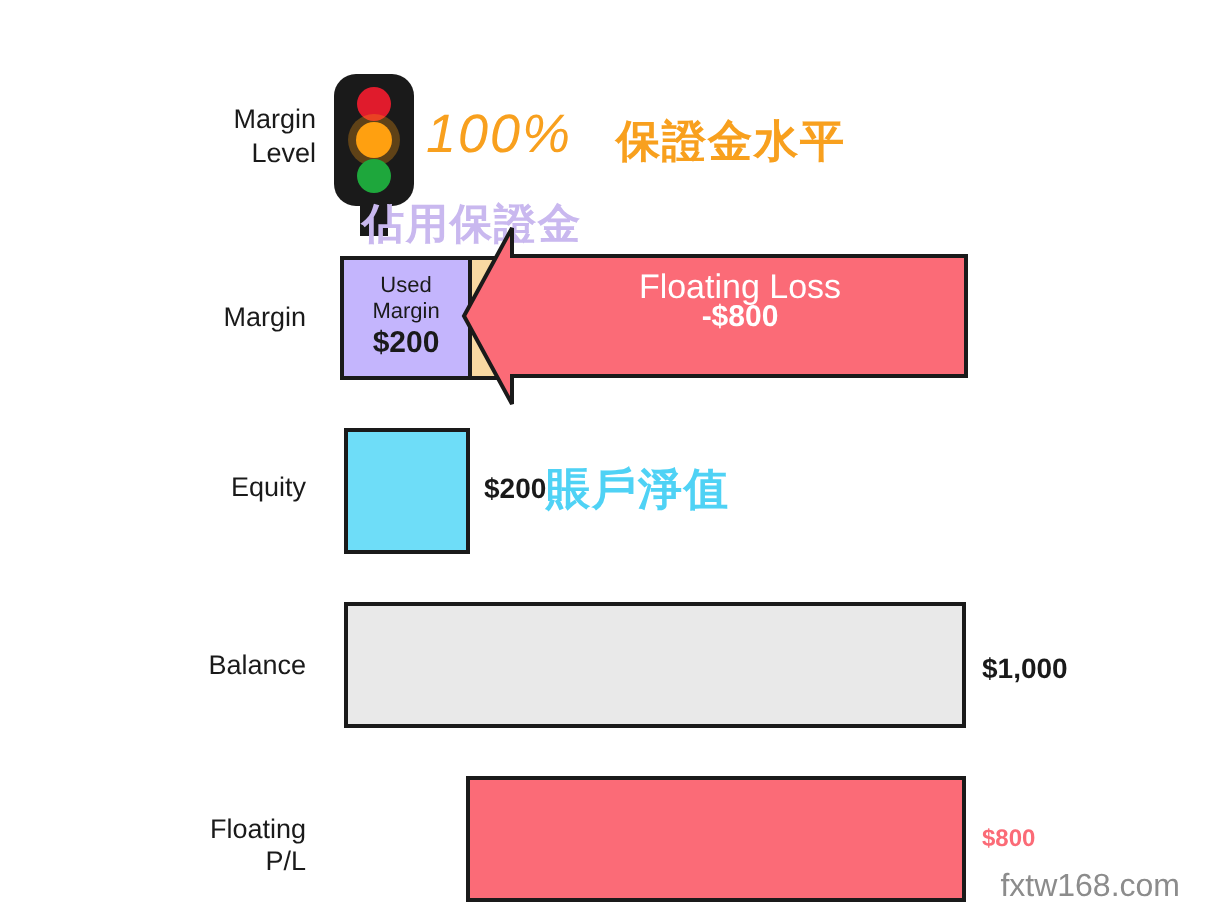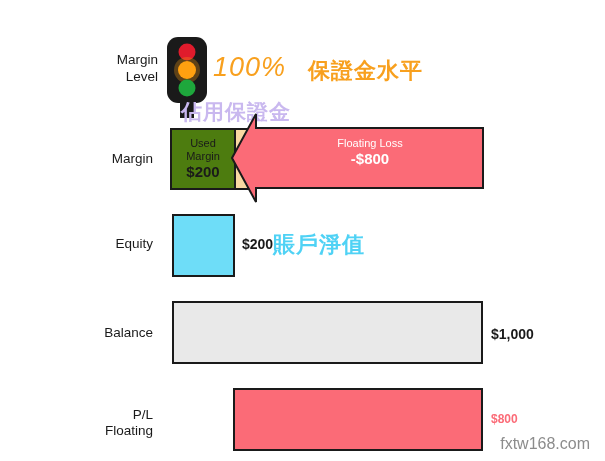--- a/index.html
+++ b/index.html
@@ -2,28 +2,28 @@
 <html><head>
 <meta charset="utf-8">
 <style>
   html,body{margin:0;padding:0;background:#ffffff;}
   body{font-family:"Liberation Sans", sans-serif;}
   #canvas{position:relative;width:592px;height:461px;background:#ffffff;overflow:hidden;}
   .abs{position:absolute;}
   .row-label{color:#1a1a1a;font-size:13.5px;line-height:16px;text-align:right;width:70px;}
   .bar{box-sizing:border-box;border:2px solid #1a1a1a;position:absolute;}
   .bar-orange{background:#F9D9A2;}
-  .bar-purple{background:#4d7c0f;display:flex;flex-direction:column;align-items:center;justify-content:center;text-align:center;}
+  .bar-purple{background:#c4b5fd;display:flex;flex-direction:column;align-items:center;justify-content:center;text-align:center;}
   .bar-cyan{background:#6EDDF8;}
   .bar-gray{background:#E9E9E9;}
   .bar-red{background:#FB6B77;}
   .used-margin-label{font-size:11px;color:#1a1a1a;line-height:13px;}
   .used-margin-value{font-size:15px;font-weight:bold;color:#1a1a1a;line-height:18px;}
   .arrow-text{left:262px;top:137px;width:216px;text-align:center;color:#ffffff;}
-  .arrow-text .l1{font-size:11px;line-height:13px;}
+  .arrow-text .l1{font-size:17px;line-height:13px;}
   .arrow-text .l2{font-size:15px;font-weight:bold;line-height:18px;}
   .value-black{font-size:14px;font-weight:bold;color:#1a1a1a;}
   .value-red{font-size:12px;font-weight:bold;color:#FB6B77;}
   .ml-label{left:93px;top:51px;width:65px;font-size:13.5px;line-height:17px;color:#1a1a1a;text-align:right;}
   .ml-value{left:213px;top:52px;font-size:27px;color:#F8A01E;letter-spacing:1px;font-style:italic;}
   .ml-title{left:292px;top:56px;font-size:22px;font-weight:bold;color:#F8A01E;letter-spacing:1px;margin-left:16px;}
   .um-title{left:133px;top:98px;font-size:21px;font-weight:bold;color:#C9B8EF;letter-spacing:1px;margin-left:48px;}
   .eq-title{left:273px;top:230px;font-size:22px;font-weight:bold;color:#4FD2F5;letter-spacing:1px;}
   .watermark{left:495px;top:435px;width:95px;text-align:right;font-size:16px;color:#8C8C8C;}
 </style>
@@ -66,21 +66,21 @@
   <div class="abs row-label" style="left:83px;top:236px">Equity</div>
   <div class="bar bar-cyan" style="left:172px;top:214px;width:63px;height:63px"></div>
   <div class="abs value-black" style="left:242px;top:236px">$200</div>
   <div class="abs eq-title">賬戶淨值</div>
 
   <div class="abs row-label" style="left:83px;top:325px">Balance</div>
   <div class="bar bar-gray" style="left:172px;top:301px;width:311px;height:63px"></div>
   <div class="abs value-black" style="left:491px;top:326px">$1,000</div>
 
   <div class="abs row-label" style="left:83px;top:407px">
+    <div>Floating</div>
     <div>P/L</div>
-    <div>Floating</div>
   </div>
   <div class="bar bar-red" style="left:233px;top:388px;width:250px;height:63px"></div>
   <div class="abs value-red" style="left:491px;top:412px">$800</div>
 
   <div class="abs watermark">fxtw168.com</div>
 
 </div>
 
 </body></html>

